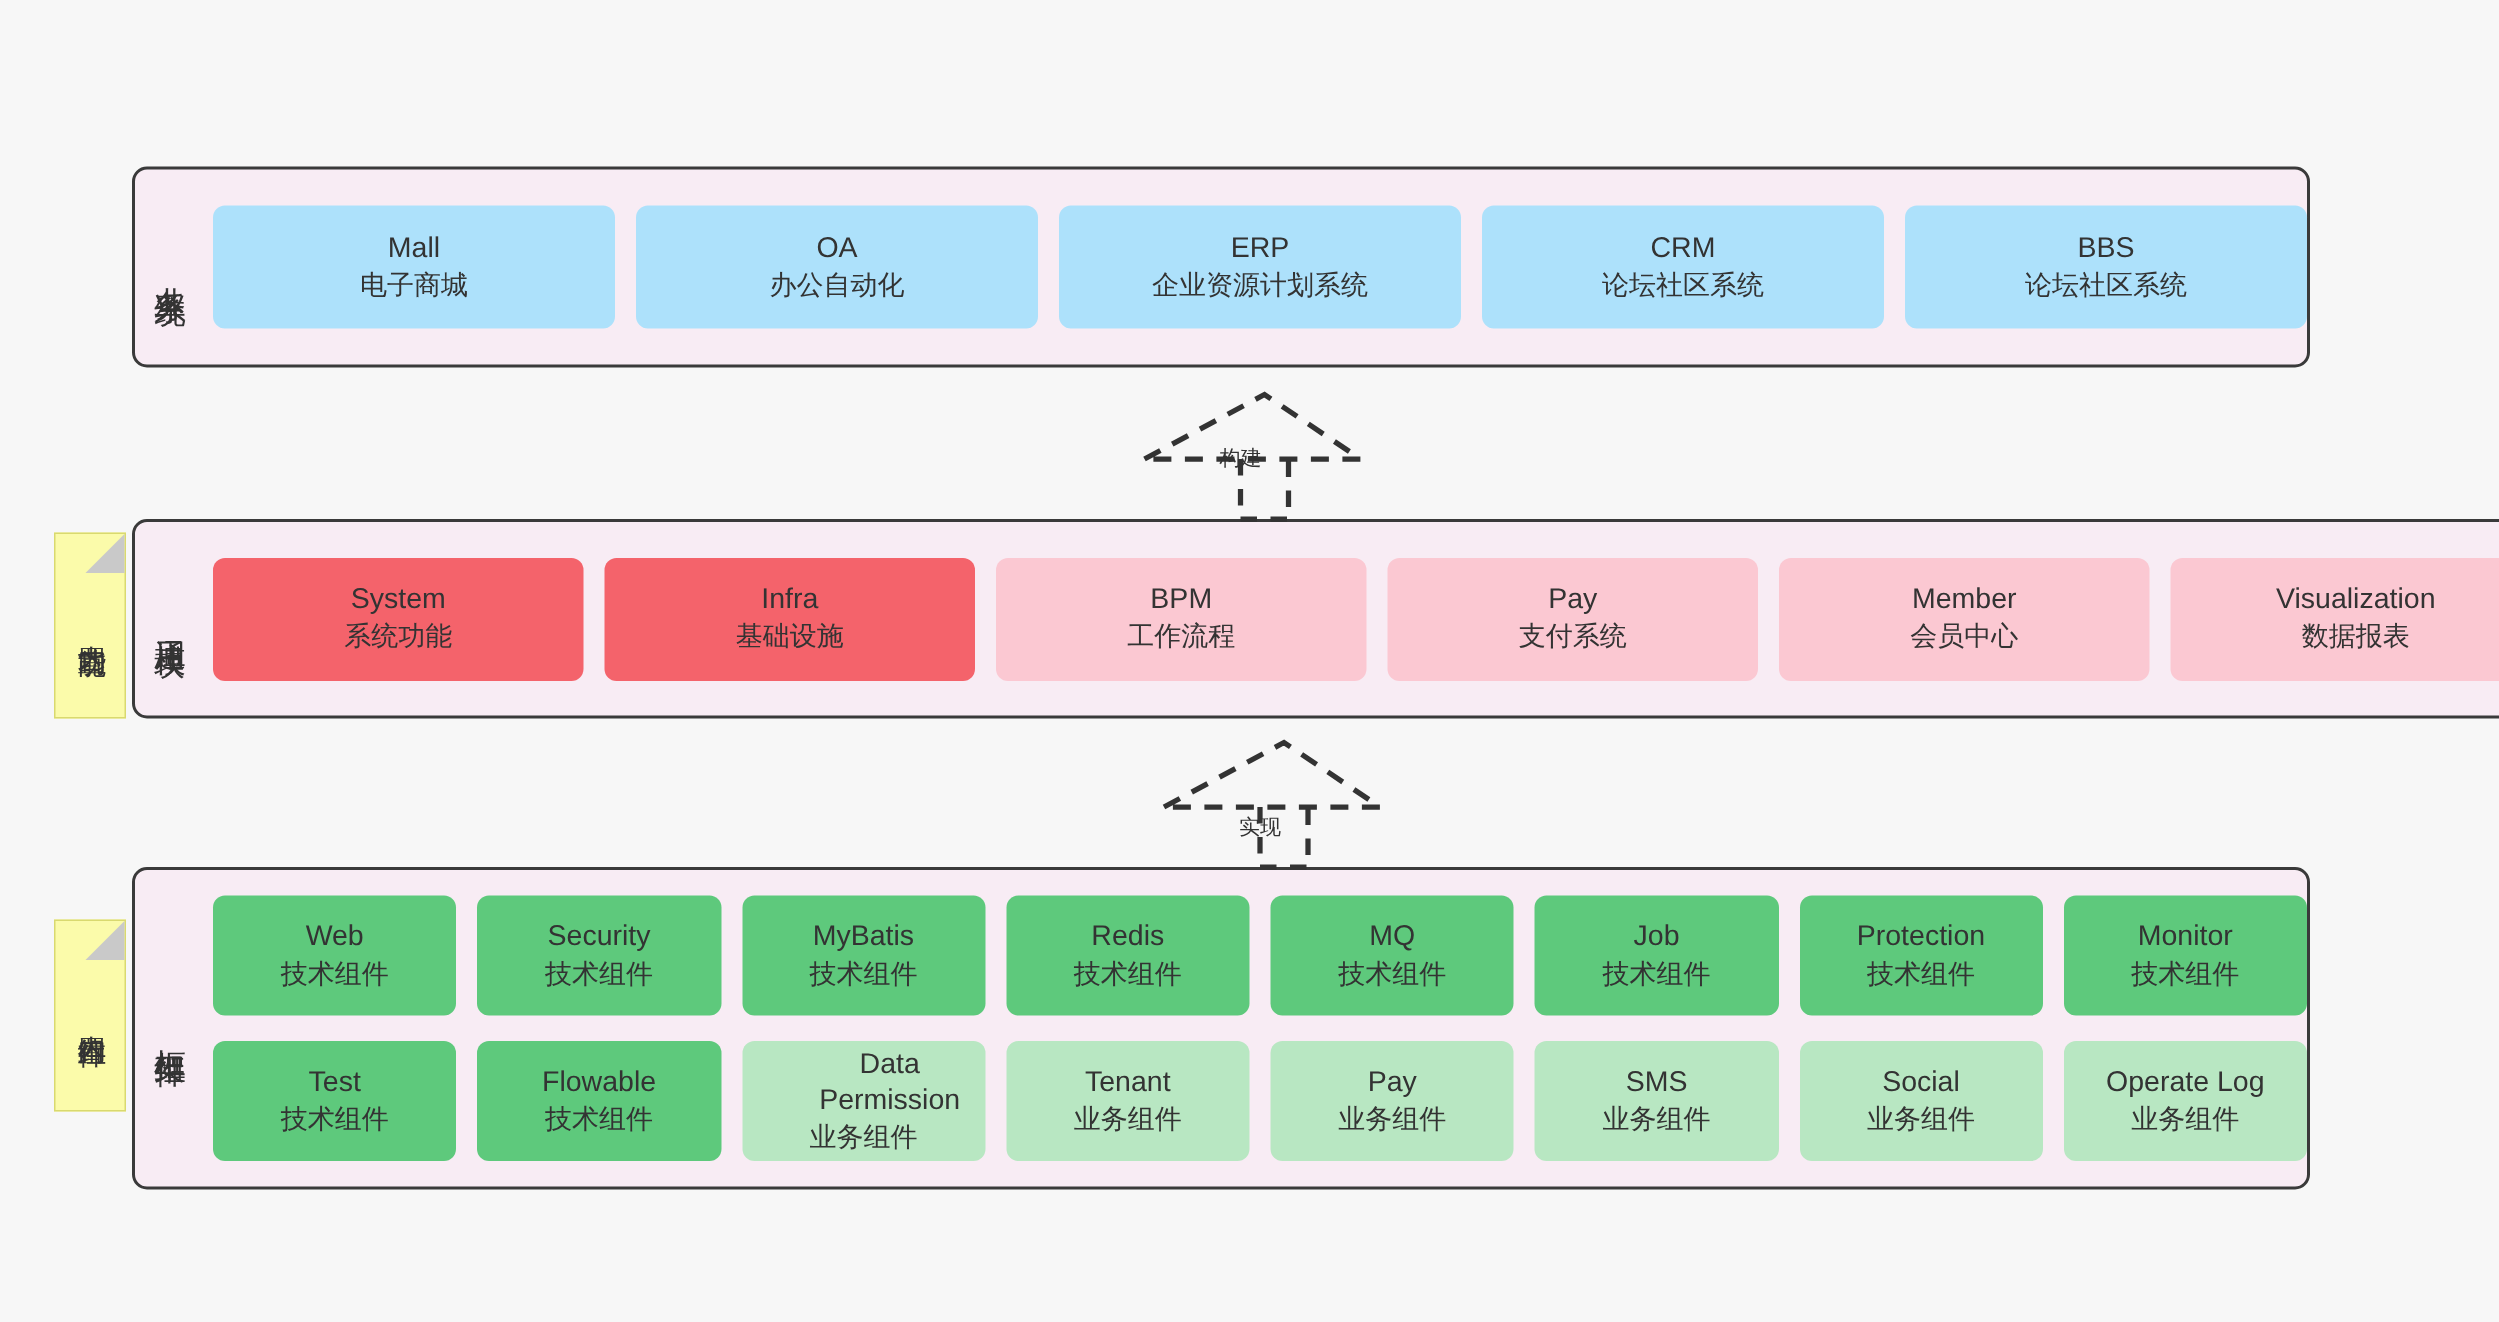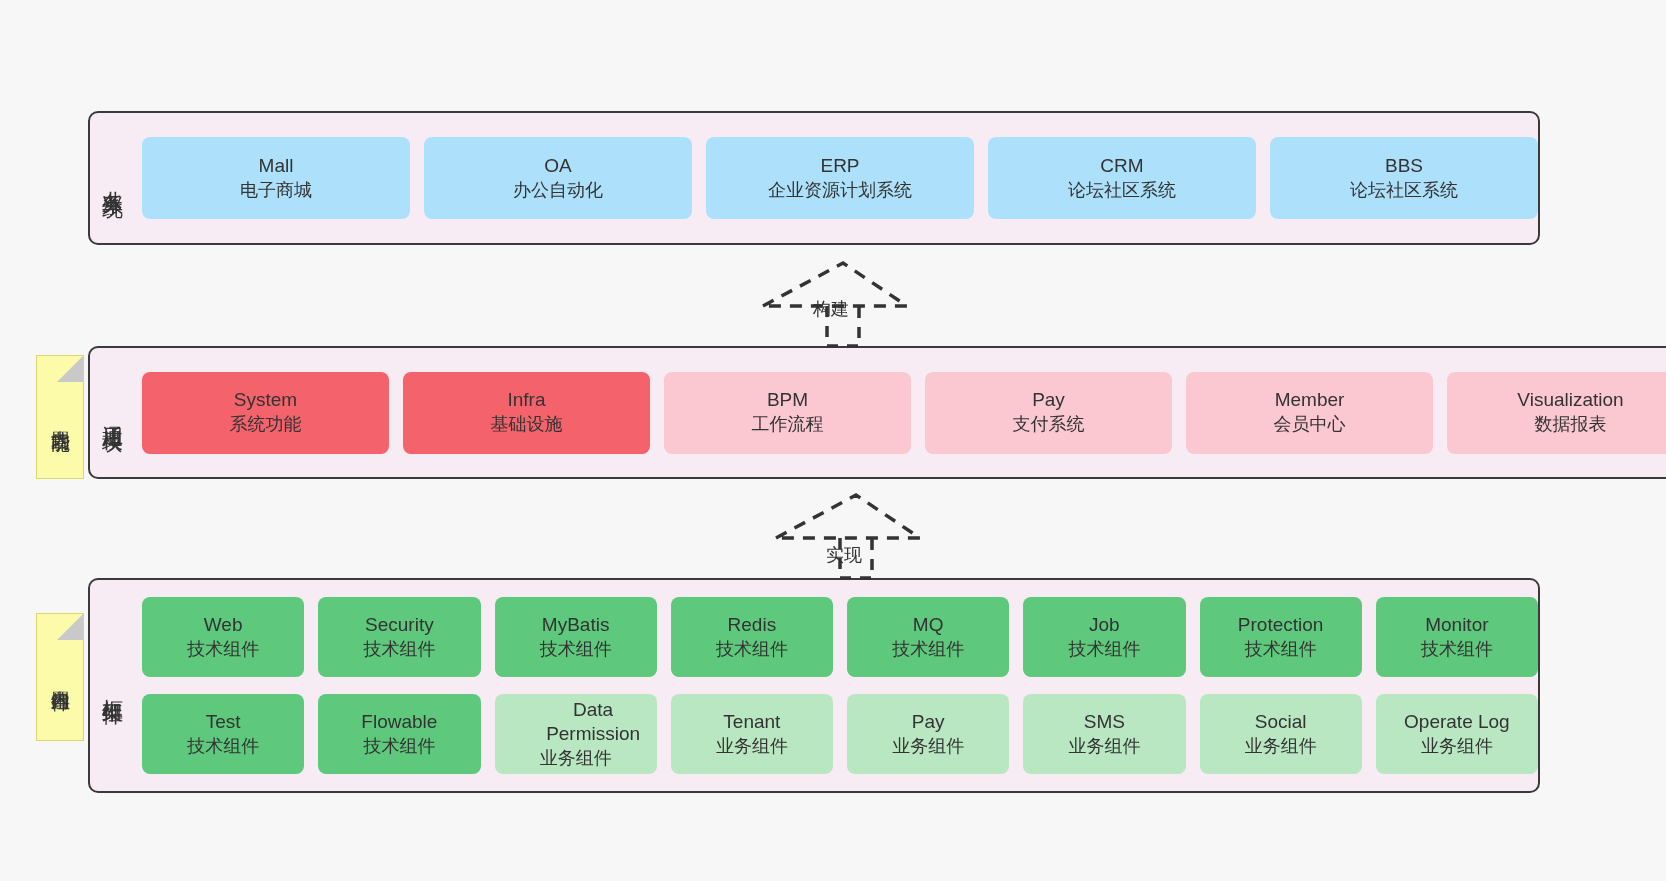--- a/index.html
+++ b/index.html
@@ -131,21 +131,21 @@
   .connector {
     position: absolute;
     z-index: 3;
   }
   .connector svg {
     display: block;
     overflow: visible;
   }
   .connector-label {
     position: absolute;
-    font-size: 18px;
+    font-size: 14px;
     color: #333333;
     background: transparent;
     white-space: nowrap;
     user-select: none;
     font-family: Liberation Serif, serif;
   }
 </style>
 </head>
 <body>
 

